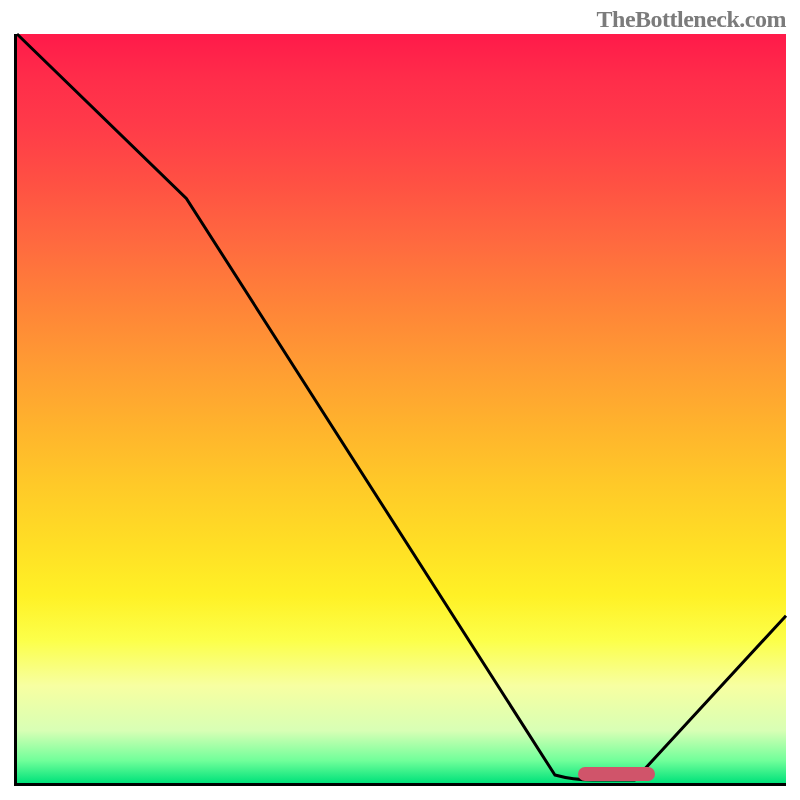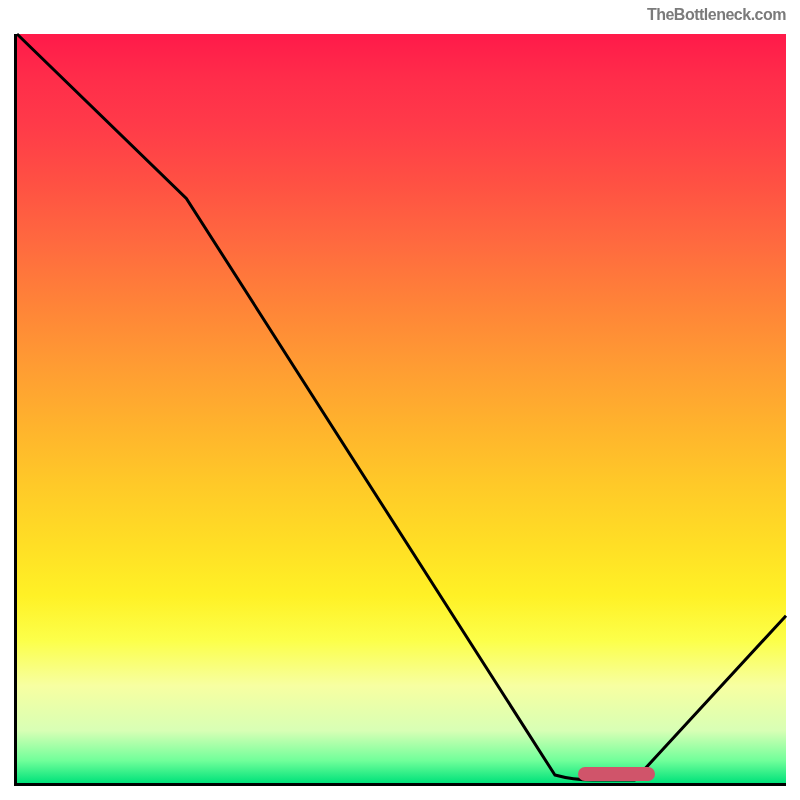--- a/index.html
+++ b/index.html
@@ -12,24 +12,25 @@
   }
   .container {
     position: relative;
     width: 800px;
     height: 800px;
   }
   .brand {
     position: absolute;
     top: 6px;
     right: 14px;
-    font-size: 16px;
+    font-size: 24px;
     font-weight: bold;
     color: #7b7b7b;
     letter-spacing: -0.5px;
+    font-family: Liberation Serif, serif;
   }
   .frame {
     position: absolute;
     left: 14px;
     top: 34px;
     width: 772px;
     height: 752px;
     background: linear-gradient(
       to bottom,
       #ff1a4a 0%,

